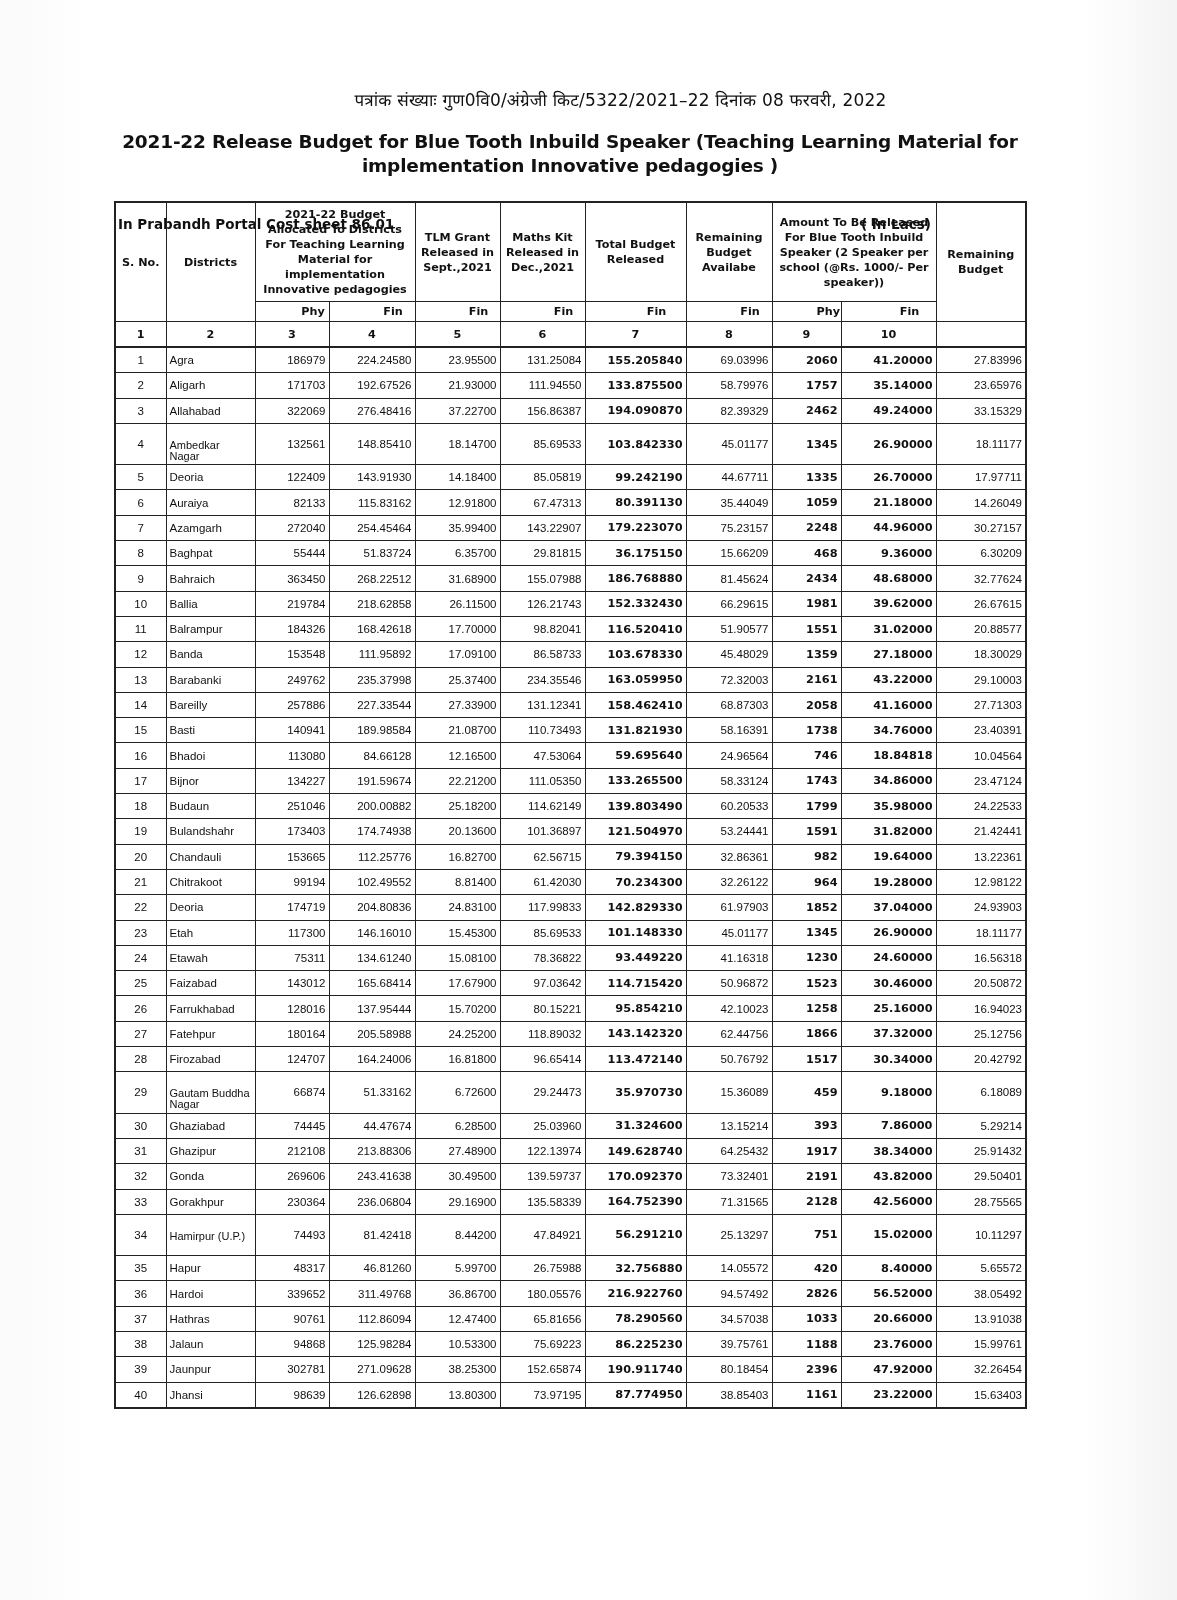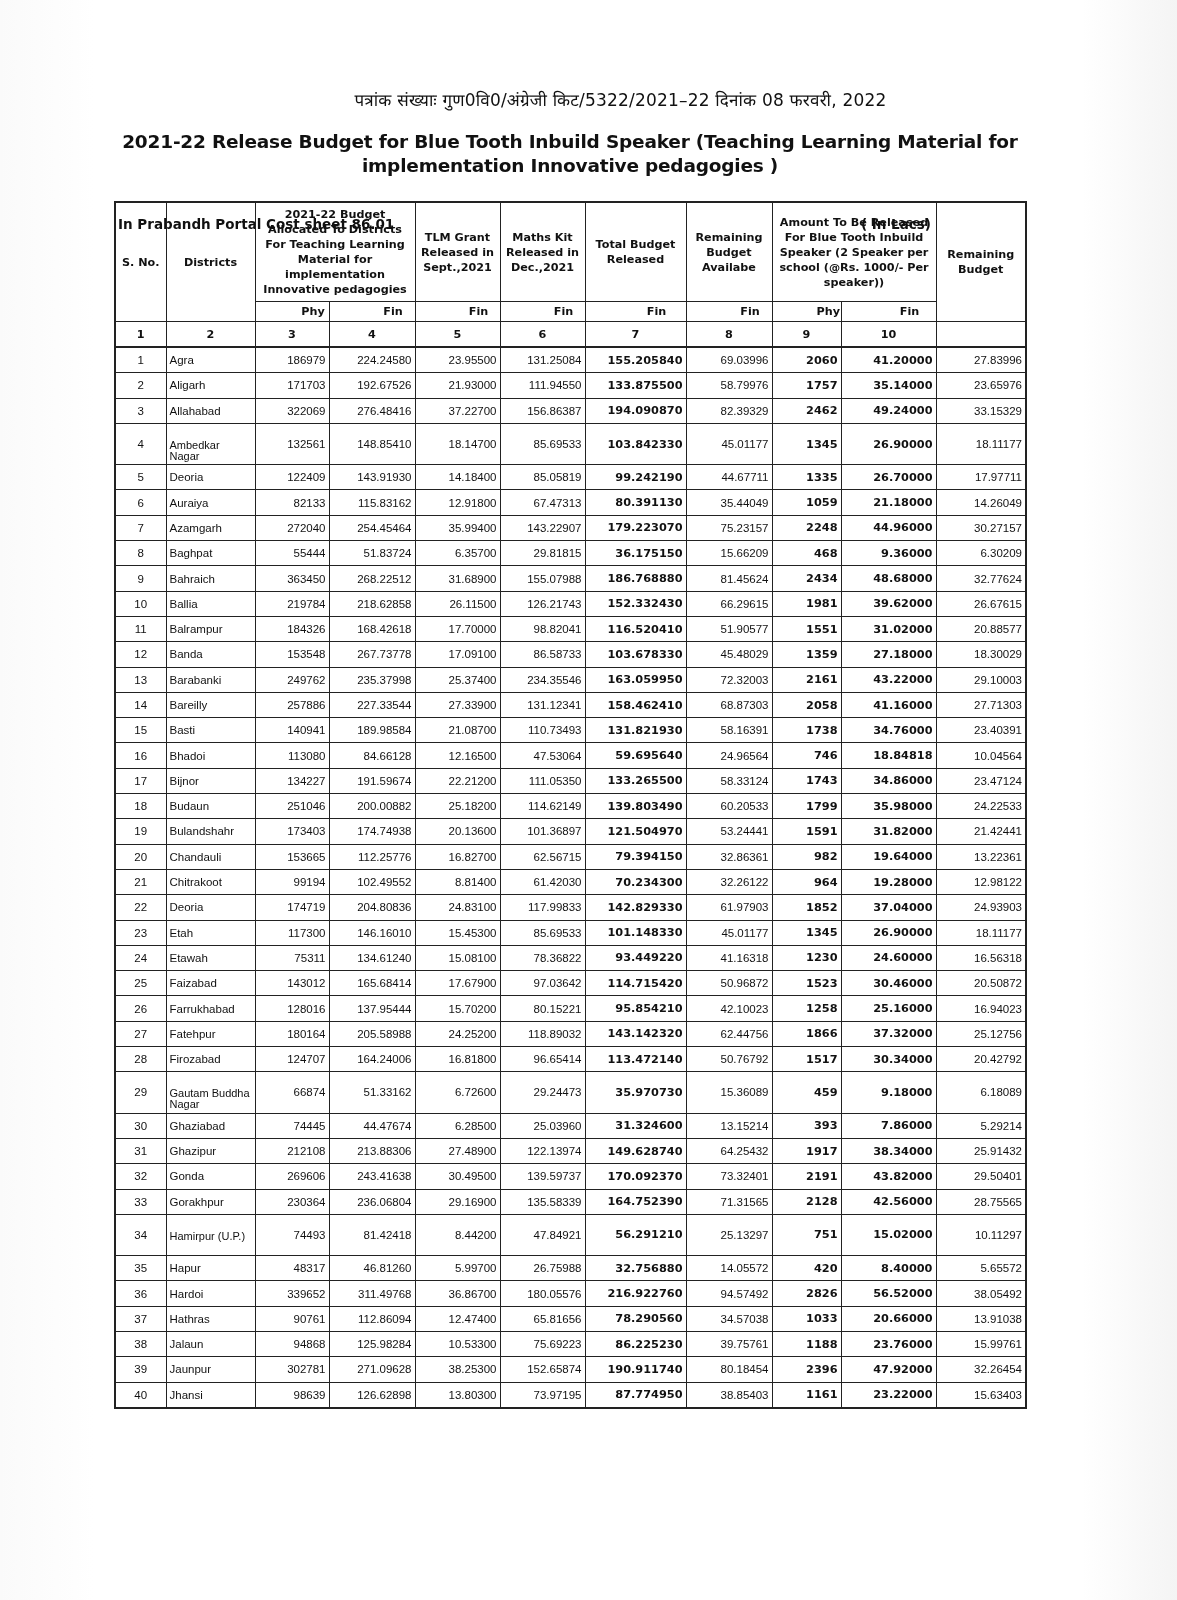--- a/index.html
+++ b/index.html
@@ -246,21 +246,21 @@
         <td class="num bold">116.520410</td>
         <td class="num">51.90577</td>
         <td class="num bold">1551</td>
         <td class="num bold">31.02000</td>
         <td class="num">20.88577</td>
       </tr>
       <tr>
         <td class="sno">12</td>
         <td class="district">Banda</td>
         <td class="num">153548</td>
-        <td class="num">267.73778</td>
+        <td class="num">111.95892</td>
         <td class="num">17.09100</td>
         <td class="num">86.58733</td>
         <td class="num bold">103.678330</td>
         <td class="num">45.48029</td>
         <td class="num bold">1359</td>
         <td class="num bold">27.18000</td>
         <td class="num">18.30029</td>
       </tr>
       <tr>
         <td class="sno">13</td>

